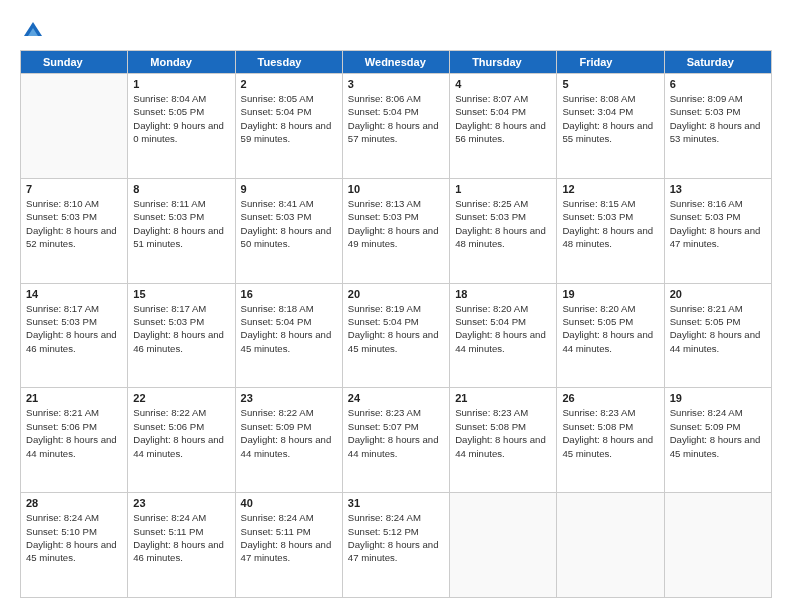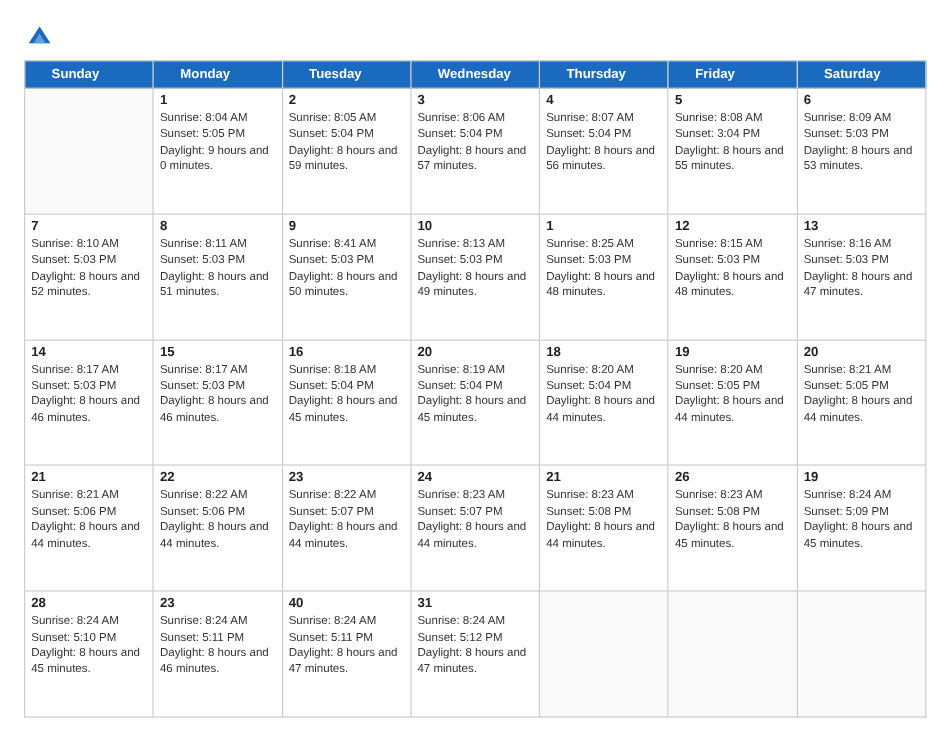--- a/index.html
+++ b/index.html
@@ -298,21 +298,21 @@
           <td>
             <span class="day-number">22</span>
             <div class="day-info">Sunrise: 8:22 AM
 Sunset: 5:06 PM
 Daylight: 8 hours
 and 44 minutes.</div>
           </td>
           <td>
             <span class="day-number">23</span>
             <div class="day-info">Sunrise: 8:22 AM
-Sunset: 5:07 PM
+Sunset: 5:09 PM
 Daylight: 8 hours
 and 44 minutes.</div>
           </td>
           <td>
             <span class="day-number">24</span>
             <div class="day-info">Sunrise: 8:23 AM
 Sunset: 5:07 PM
 Daylight: 8 hours
 and 44 minutes.</div>
           </td>

